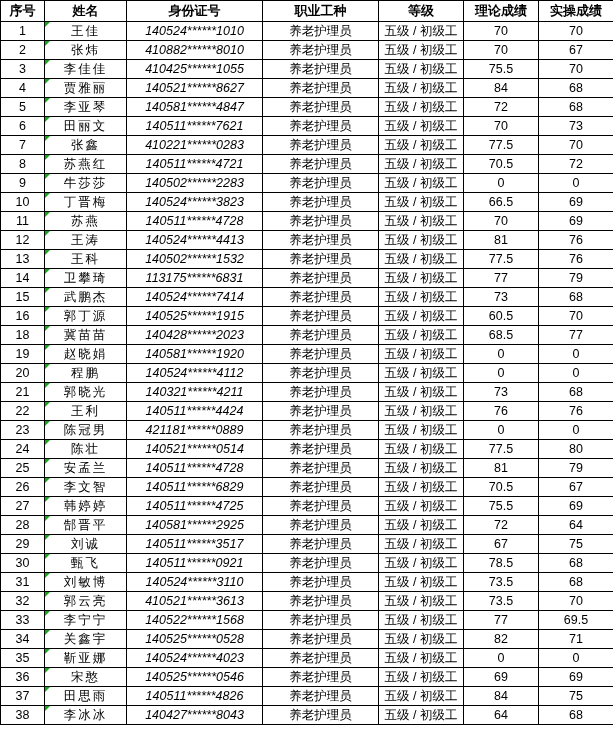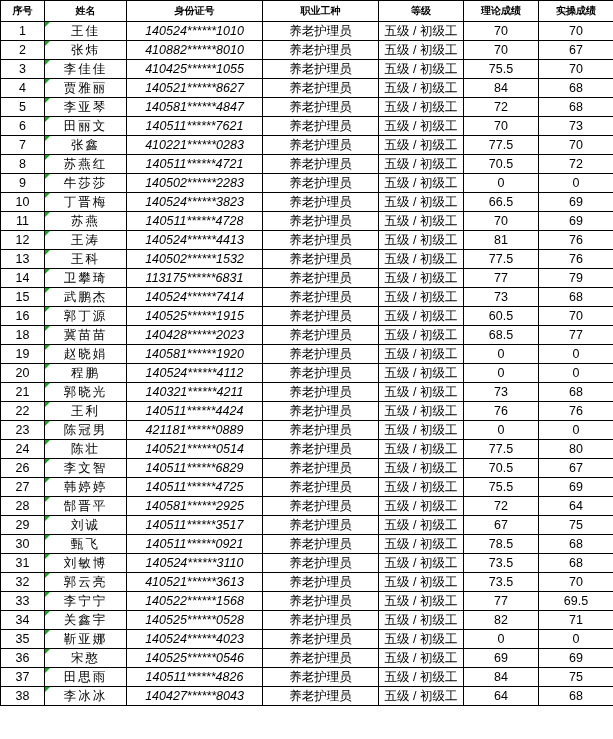--- a/index.html
+++ b/index.html
@@ -25,21 +25,21 @@
     color: #000000;
     text-align: center;
     padding: 0;
     height: 18px;
     line-height: 18px;
     overflow: hidden;
     white-space: nowrap;
   }
   table.grid th {
     font-weight: bold;
-    font-size: 10px;
+    font-size: 13px;
     height: 20px;
     line-height: 20px;
   }
   
   col.c0 { width: 44px; }
   col.c1 { width: 82px; }
   col.c2 { width: 136px; }
   col.c3 { width: 116px; }
   col.c4 { width: 85px; }
   col.c5 { width: 75px; }
@@ -294,20 +294,29 @@
       <tr>
         <td class="idx">24</td>
         <td class="name">陈壮<span class="marker"></span></td>
         <td class="idnum">140521******0514</td>
         <td class="occ">养老护理员</td>
         <td class="level">五级 / 初级工</td>
         <td class="theory">77.5</td>
         <td class="practical">80</td>
       </tr>
       <tr>
+        <td class="idx">25</td>
+        <td class="name">安孟兰<span class="marker"></span></td>
+        <td class="idnum">140511******4728</td>
+        <td class="occ">养老护理员</td>
+        <td class="level">五级 / 初级工</td>
+        <td class="theory">81</td>
+        <td class="practical">79</td>
+      </tr>
+      <tr>
         <td class="idx">26</td>
         <td class="name">李文智<span class="marker"></span></td>
         <td class="idnum">140511******6829</td>
         <td class="occ">养老护理员</td>
         <td class="level">五级 / 初级工</td>
         <td class="theory">70.5</td>
         <td class="practical">67</td>
       </tr>
       <tr>
         <td class="idx">27</td>

